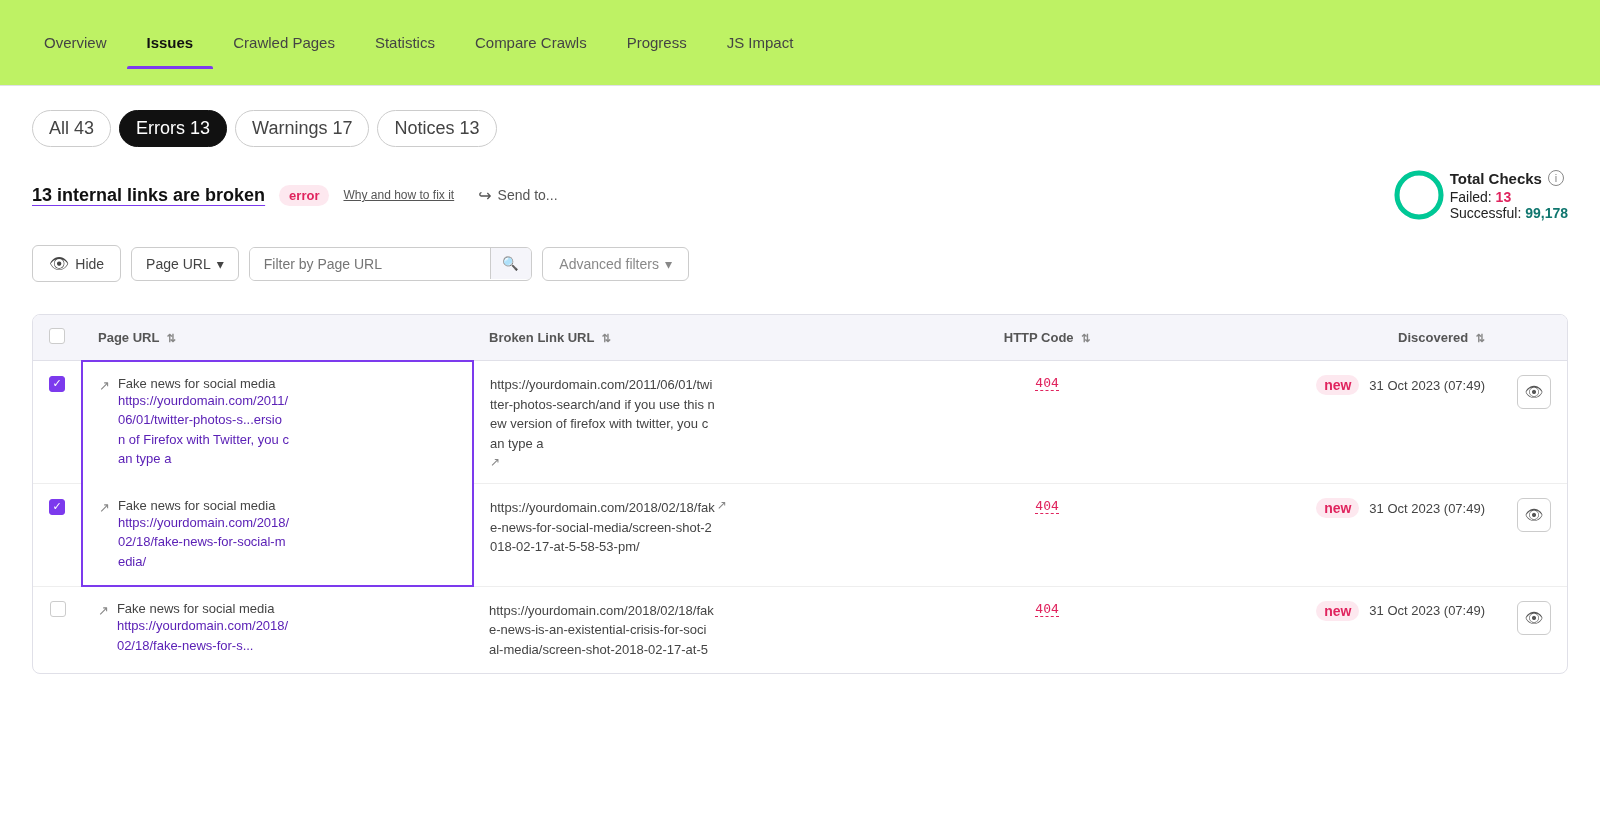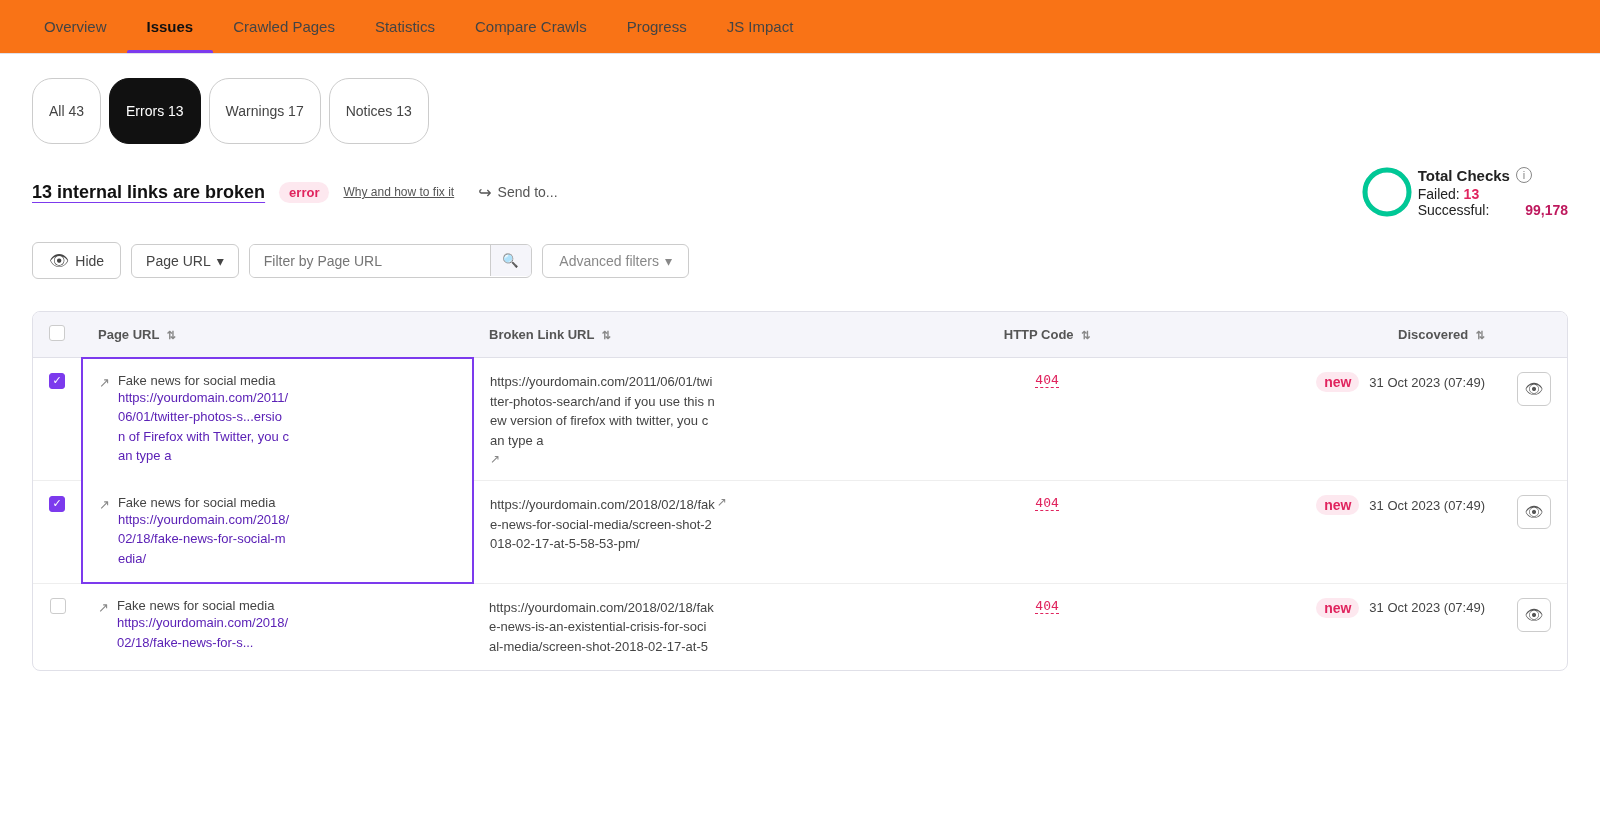--- a/index.html
+++ b/index.html
@@ -1,31 +1,31 @@
 <!DOCTYPE html>
 <html><head>
   <meta charset="utf-8">
   <style>
     * { box-sizing: border-box; margin: 0; padding: 0; }
     body { font-family: -apple-system, BlinkMacSystemFont, 'Segoe UI', Arial, sans-serif; background: #f0f0f5; font-size: 14px; color: #222; }
 
     .app-container { background: #fff; min-height: 840px; width: 1600px; display: flex; flex-direction: column; }
 
     
-    .nav-bar { display: flex; align-items: center; padding: 0 24px; border-bottom: 1px solid #e0e0e8; background: #f97316; }
+    .nav-bar { display: flex; align-items: center; padding: 16px 24px; border-bottom: 1px solid #e0e0e8; background: #bef264; }
     .nav-item { padding: 18px 20px; cursor: pointer; color: #444; font-size: 15px; position: relative; white-space: nowrap; }
     .nav-item.active { color: #111; font-weight: 600; }
     .nav-item.active::after { content: ''; position: absolute; bottom: 0; left: 0; right: 0; height: 3px; background: #7c3aed; border-radius: 2px 2px 0 0; }
 
     
     .content { padding: 24px 32px; flex: 1; }
 
     
     .filter-pills { display: flex; gap: 8px; margin-bottom: 20px; }
-    .pill { padding: 24px 16px; border-radius: 20px; border: 1.5px solid #ccc; background: #fff; cursor: pointer; font-size: 14px; color: #444; }
+    .pill { padding: 7px 16px; border-radius: 20px; border: 1.5px solid #ccc; background: #fff; cursor: pointer; font-size: 18px; color: #444; }
     .pill.active { background: #111; color: #fff; border-color: #111; }
 
     
     .issue-header { display: flex; align-items: center; gap: 14px; margin-bottom: 22px; }
     .issue-title { font-size: 18px; font-weight: 700; color: #111; text-decoration: underline; text-decoration-color: #7c3aed; text-underline-offset: 4px; }
     .error-badge { background: #fde8ef; color: #e0245e; font-size: 13px; font-weight: 600; padding: 3px 10px; border-radius: 12px; }
     .fix-link { color: #555; font-size: 12px; text-decoration: underline; cursor: pointer; }
     .send-to { display: flex; align-items: center; gap: 6px; color: #555; font-size: 14px; cursor: pointer; margin-left: 10px; }
     .send-icon { font-size: 16px; }
     .hide-btn { display: flex; align-items: center; gap: 6px; padding: 8px 16px; border: 1.5px solid #ccc; border-radius: 6px; background: #fff; cursor: pointer; color: #444; font-size: 14px; }
@@ -36,21 +36,21 @@
     .search-box { display: flex; align-items: center; border: 1.5px solid #ccc; border-radius: 6px; overflow: hidden; }
     .search-input { border: none; outline: none; padding: 8px 14px; font-size: 14px; color: #888; width: 240px; }
     .search-btn { background: #f5f5fa; border: none; border-left: 1.5px solid #ccc; padding: 8px 12px; cursor: pointer; color: #555; }
 
     .advanced-filters-btn { display: flex; align-items: center; gap: 6px; padding: 8px 16px; border: 1.5px solid #ccc; border-radius: 6px; background: #fff; cursor: pointer; color: #888; font-size: 14px; }
 
     
     .total-checks { margin-left: auto; display: flex; align-items: center; gap: 3px; }
     .info-icon { width: 16px; height: 16px; border-radius: 50%; border: 1.5px solid #888; display: inline-flex; align-items: center; justify-content: center; font-size: 11px; color: #888; cursor: pointer; }
     .failed-text { color: #e0245e; font-weight: 600; }
-    .success-text { color: #be185d; font-weight: 600; margin-left: 32px; }
+    .success-text { color: #0f766e; font-weight: 600; }
 
     
     .donut-container { position: relative; width: 56px; height: 56px; }
     .donut-svg { width: 56px; height: 56px; transform: rotate(-90deg); }
 
     
     .table-wrapper { margin-top: 16px; border: 1px solid #e0e0e8; border-radius: 8px; overflow: hidden; }
     .table { width: 100%; border-collapse: collapse; }
     .table thead { background: #f5f5fa; }
     .table th { padding: 13px 16px; text-align: left; font-size: 13px; font-weight: 600; color: #555; border-bottom: 1px solid #e0e0e8; white-space: nowrap; }

